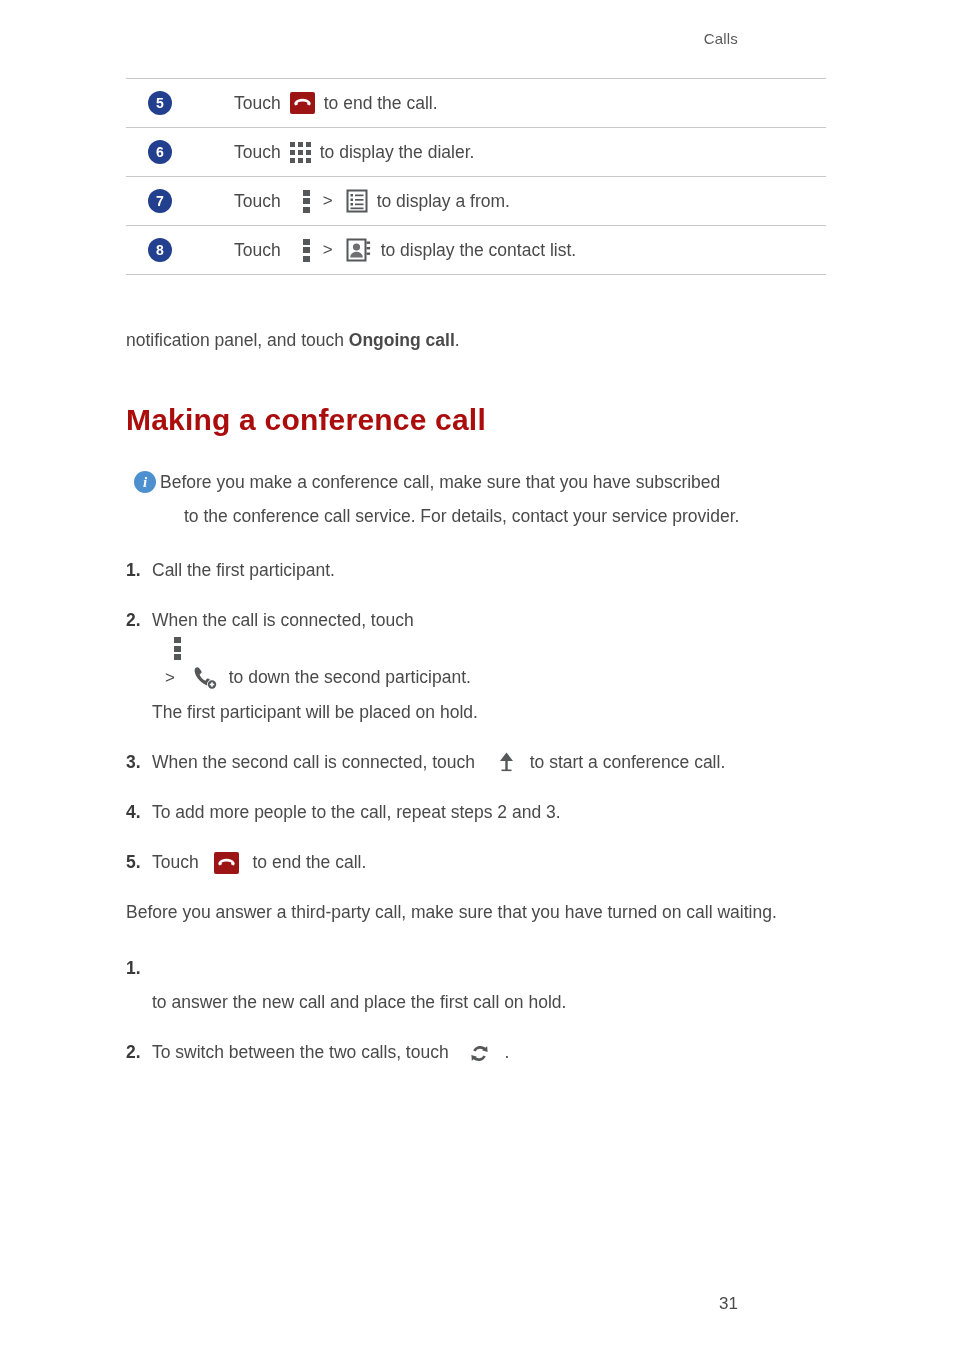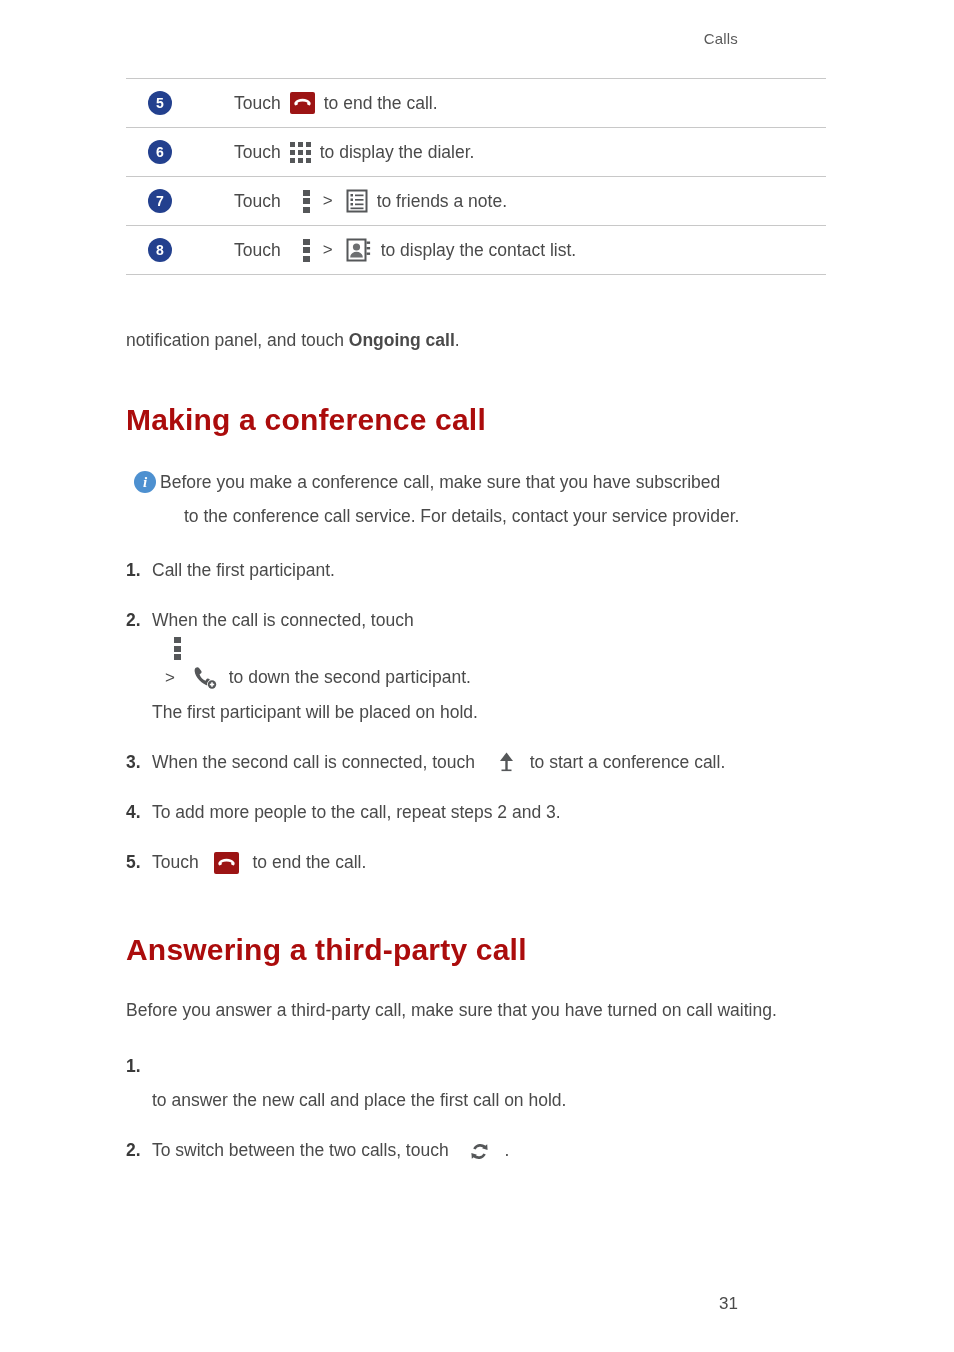--- a/index.html
+++ b/index.html
@@ -300,21 +300,21 @@
                   <rect x="1.5" y="1.5" width="19" height="21" fill="#ffffff" stroke="#555759" stroke-width="2"></rect>
                   <rect x="4.5" y="5" width="2.5" height="2.5" fill="#555759"></rect>
                   <rect x="4.5" y="9.5" width="2.5" height="2.5" fill="#555759"></rect>
                   <rect x="4.5" y="14" width="2.5" height="2.5" fill="#555759"></rect>
                   <rect x="9" y="5.5" width="8.5" height="1.7" fill="#555759"></rect>
                   <rect x="9" y="10" width="8.5" height="1.7" fill="#555759"></rect>
                   <rect x="9" y="14.5" width="8.5" height="1.7" fill="#555759"></rect>
                   <rect x="4.5" y="18.5" width="13" height="1.7" fill="#555759"></rect>
                 </svg>
               </span>
-              <span class="tx">to friends a note.</span>
+              <span class="tx">to display a from.</span>
             </span>
           </td>
         </tr>
 
         <tr>
           <td class="num-cell">
             <span class="badge">8</span>
           </td>
           <td class="text-cell">
             <span class="row-text">
@@ -418,21 +418,20 @@
           <span class="icon ico-endcall" style="margin-left:10px;margin-right:9px;">
             <svg width="25" height="22" viewBox="0 0 25 22">
               <path d="M5.2 13.6c-0.9-1.1-1.1-2.4-0.5-3.4C6.0 8.0 9.0 6.7 12.5 6.7s6.5 1.3 7.8 3.5c0.6 1.0 0.4 2.3-0.5 3.4l-1.6-0.6c-0.7-0.3-1.1-0.9-1.0-1.6l0.1-1.0c-1.4-0.6-3.0-0.9-4.8-0.9s-3.4 0.3-4.8 0.9l0.1 1.0c0.1 0.7-0.3 1.3-1.0 1.6z" fill="#ffffff"></path>
             </svg>
           </span>
           <span>to end the call.</span>
         </span>
       </li>
     </ol>
 
-    <h1 class="heading" style="margin-top:54px;">Answering a third-party call</h1>
 
     <p class="body">Before you answer a third-party call, make sure that you have turned on call waiting.</p>
 
     <ol class="steps" style="margin-top:22px;">
       <li>
         <span class="marker">1.</span>
         <span class="li-body">
           <br>
           <span>to answer the new call and place the first call on hold.</span>
         </span>

